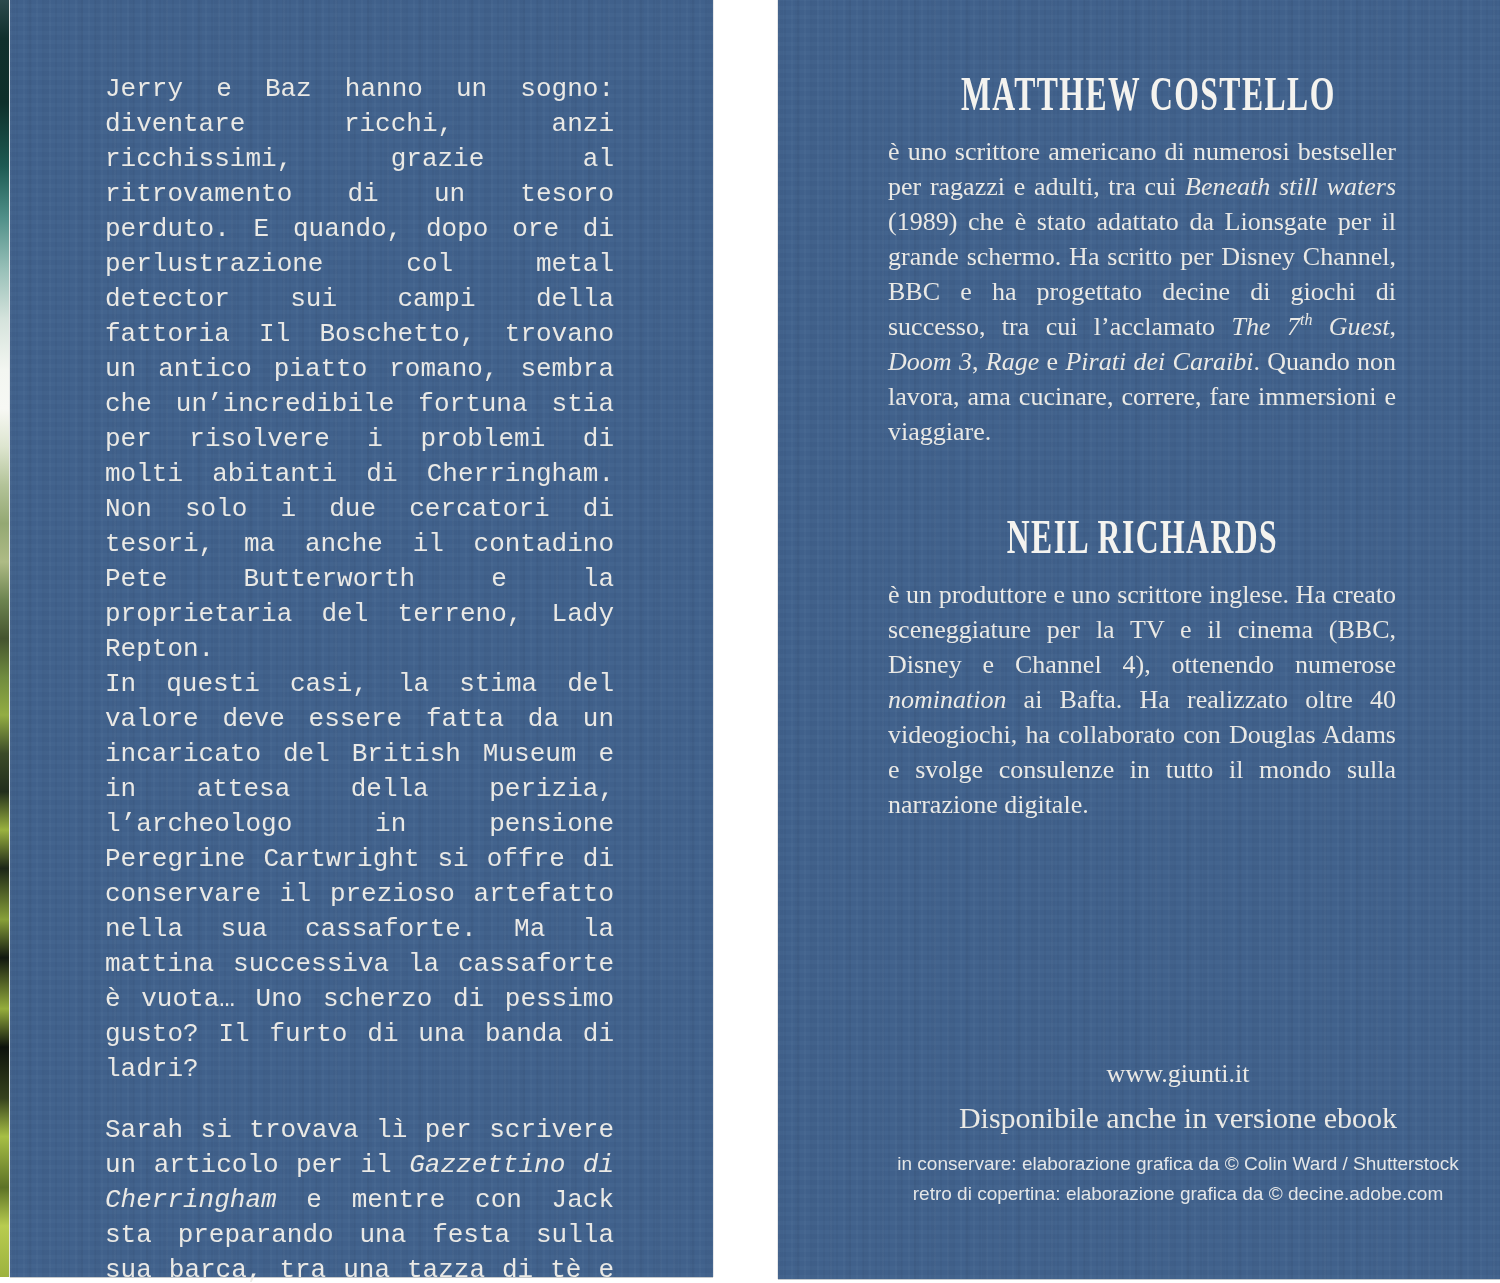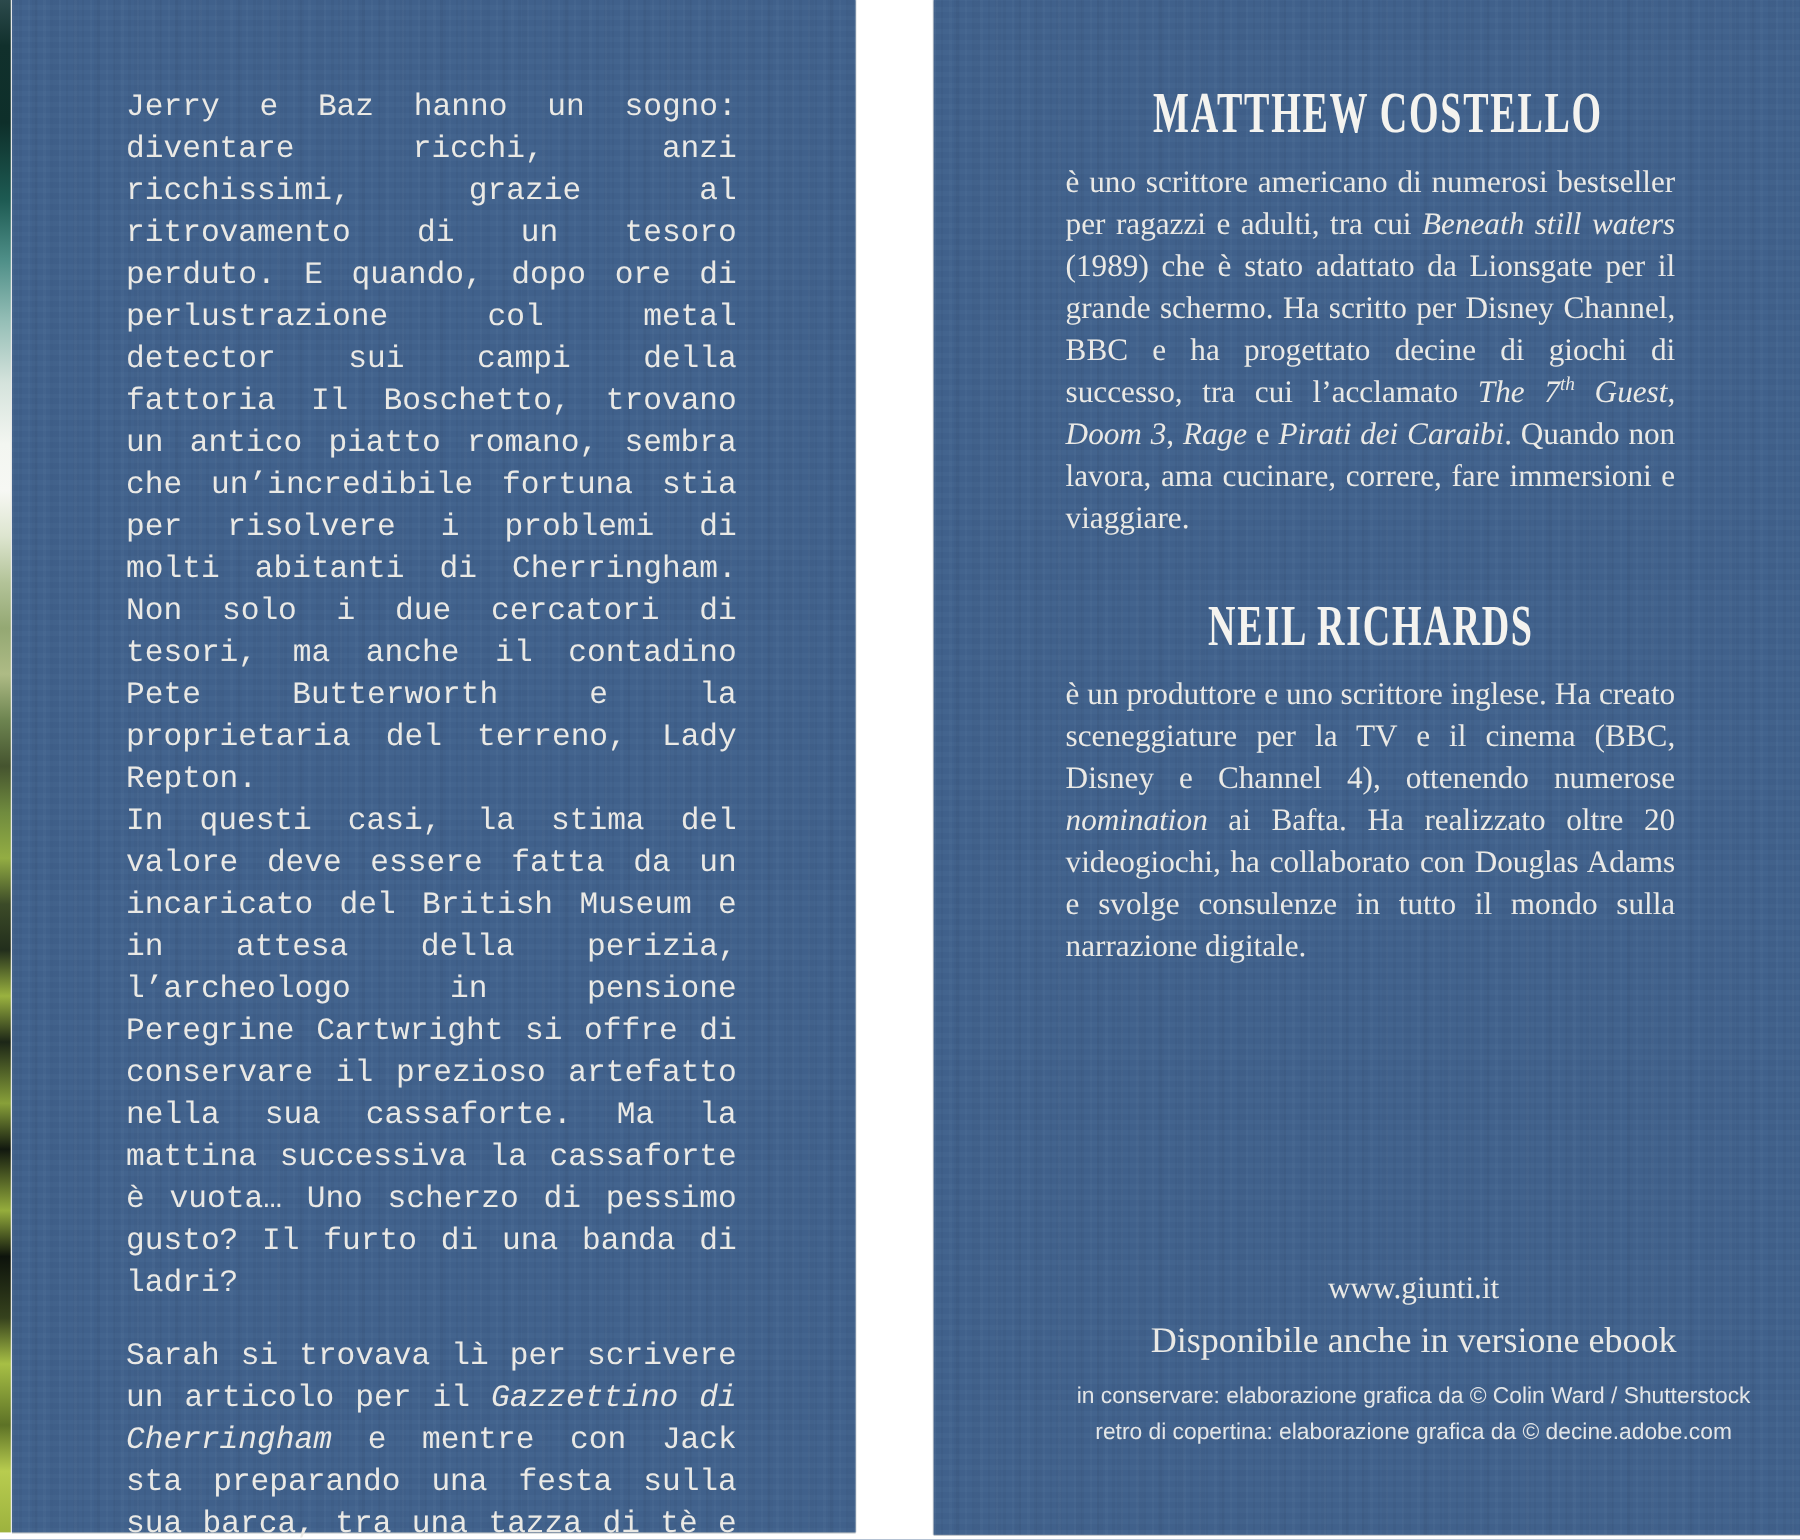--- a/index.html
+++ b/index.html
@@ -61,21 +61,21 @@
     color: var(--heading-text, #f4f3ef);
   }
   h2.display-heading .squeeze {
     display: inline-block;
     font-size: 44px;
     letter-spacing: 2px;
     transform: scale(0.72, 1.1);
     transform-origin: center;
     white-space: nowrap;
   }
-  .section-neil h2.display-heading { margin-top: 48px; }
+  .section-neil h2.display-heading { margin-top: 64px; }
 
   .flap-footer {
     position: absolute; left: 0; right: 0; top: 1057px;
     text-align: center;
   }
   .website {
     font-size: 26px; line-height: 34px;
     color: var(--body-text, #eae9e5);
   }
   .ebook-note {
@@ -116,21 +116,21 @@
         <div>
             <p class="para"><span>è uno scrittore americano di numerosi bestseller per ragazzi e adulti, tra cui </span><span class="it">Beneath still waters</span><span> (1989) che è stato adattato da Lionsgate per il grande schermo. Ha scritto per Disney Channel, BBC e ha progettato decine di giochi di successo, tra cui l’acclamato </span><span class="it">The 7</span><sup class="it">th</sup><span class="it"> Guest</span><span>, </span><span class="it">Doom 3</span><span>, </span><span class="it">Rage</span><span> e </span><span class="it">Pirati dei Caraibi</span><span>. Quando non lavora, ama cucinare, correre, fare immersioni e viaggiare.</span></p>
           </div>
       </section>
 
       <section class="section-neil">
         <h2 class="display-heading">
           <span class="squeeze">NEIL RICHARDS</span>
         </h2>
         <div>
-            <p class="para"><span>è un produttore e uno scrittore inglese. Ha creato sceneggiature per la TV e il cinema (BBC, Disney e Channel 4), ottenendo numerose </span><span class="it">nomination</span><span> ai Bafta. Ha realizzato oltre 20 videogiochi, ha collaborato con Douglas Adams e svolge consulenze in tutto il mondo sulla narrazione digitale.</span></p>
+            <p class="para"><span>è un produttore e uno scrittore inglese. Ha creato sceneggiature per la TV e il cinema (BBC, Disney e Channel 4), ottenendo numerose </span><span class="it">nomination</span><span> ai Bafta. Ha realizzato oltre 40 videogiochi, ha collaborato con Douglas Adams e svolge consulenze in tutto il mondo sulla narrazione digitale.</span></p>
           </div>
       </section>
 
     </div>
 
     <div class="flap-footer">
       <div class="website">www.giunti.it</div>
       <div class="ebook-note">Disponibile anche in versione ebook</div>
       <div class="credits">
         <div>in conservare: elaborazione grafica da © Colin Ward / Shutterstock</div>

